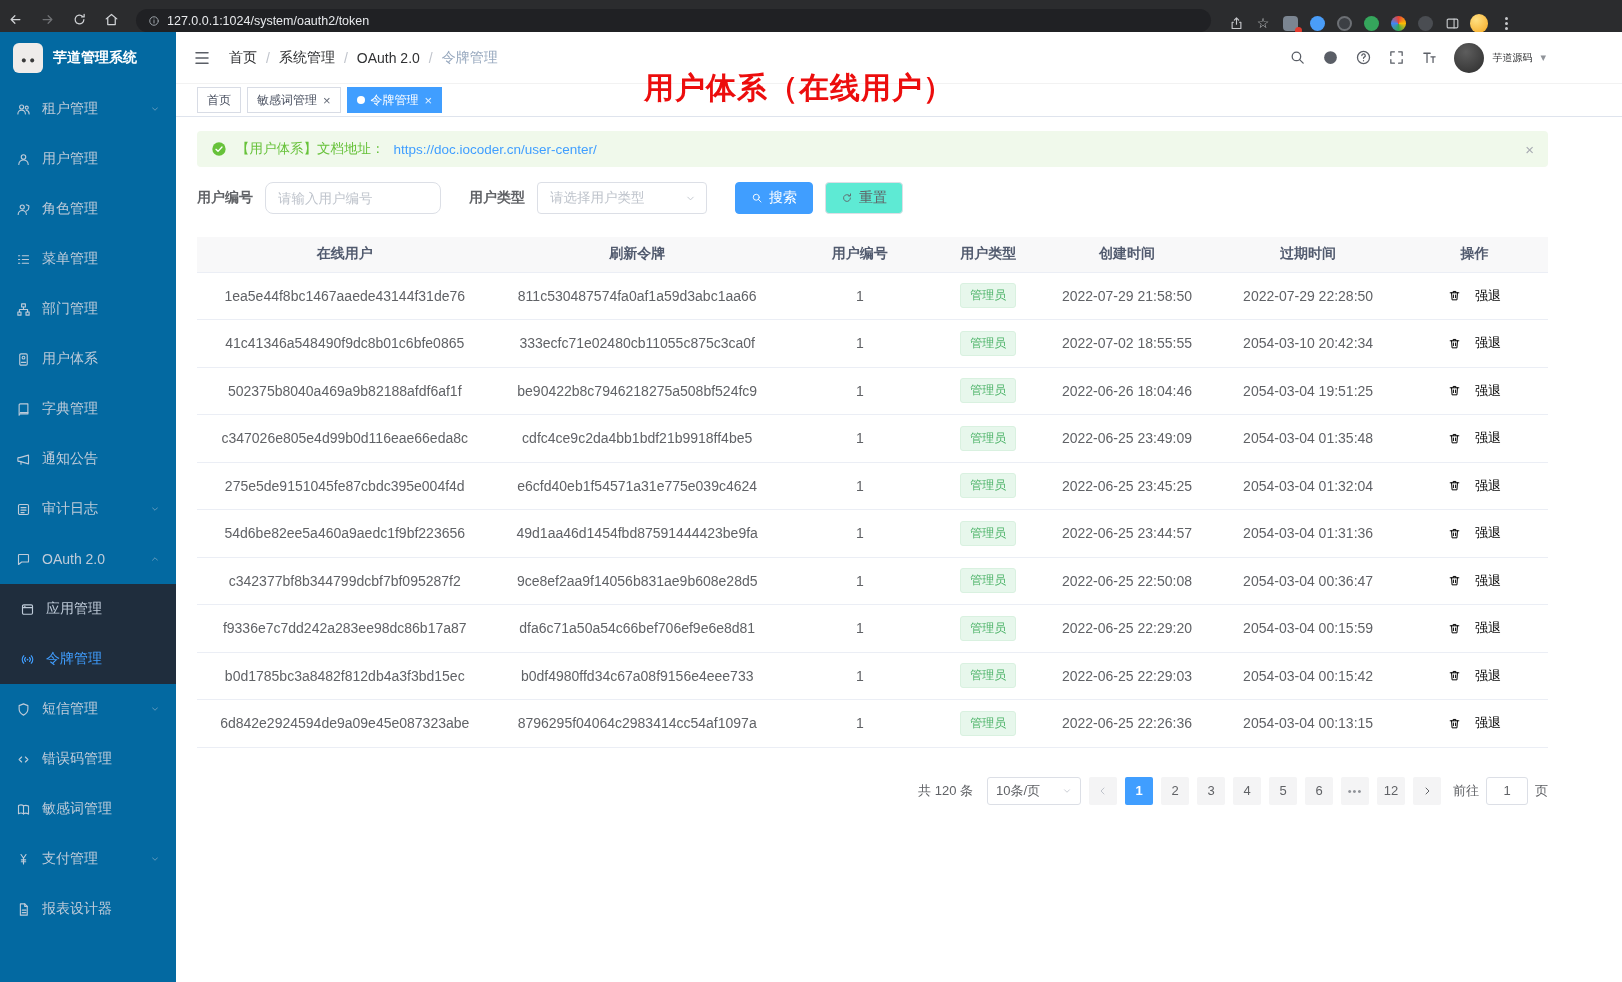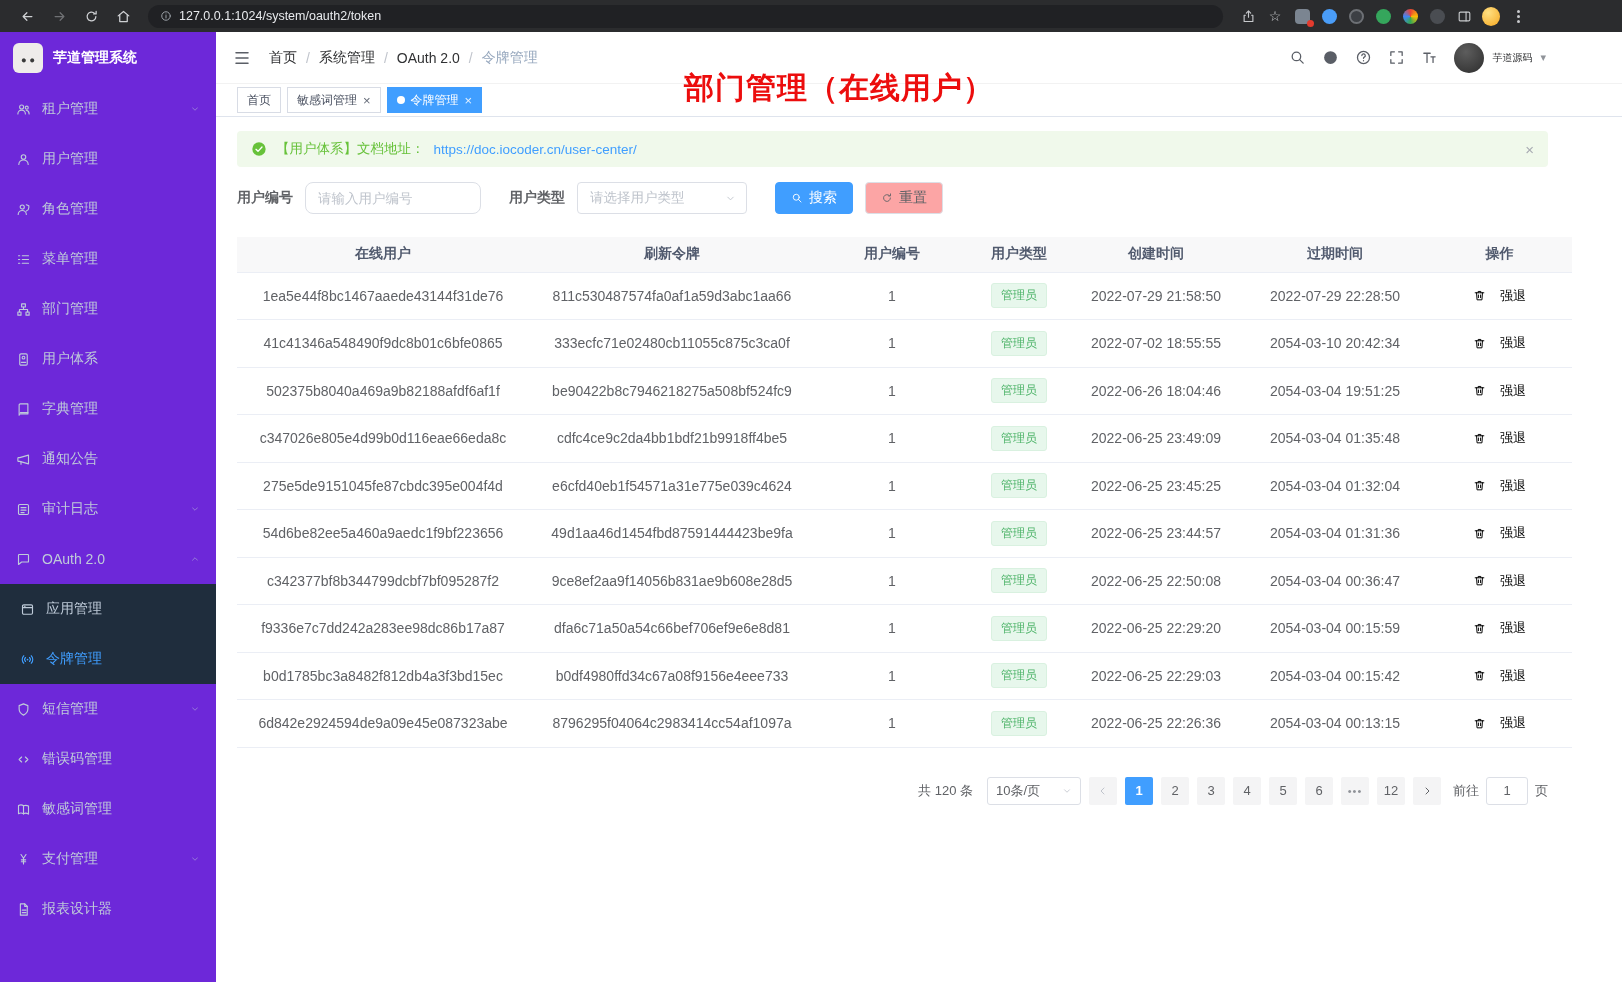--- a/index.html
+++ b/index.html
@@ -5,42 +5,42 @@
   *{margin:0;padding:0;box-sizing:border-box}
   html,body{width:1622px;height:982px;overflow:hidden;background:#fff;
     font-family:"Liberation Sans","DejaVu Sans",sans-serif;font-size:14px;color:#606266}
   svg{display:block}
   .ic{width:15px;height:15px;fill:none;stroke:currentColor;stroke-width:1.8;stroke-linecap:round;stroke-linejoin:round}
   .ic-s{width:13px;height:13px;fill:none;stroke:currentColor;stroke-width:1.8;stroke-linecap:round;stroke-linejoin:round}
   .chev{width:11px;height:11px;fill:none;stroke:currentColor;stroke-width:2;stroke-linecap:round;stroke-linejoin:round;opacity:.75}
   .chev.up{transform:rotate(180deg)}
 
   
-  .browser{height:32px;background:#2b2c2e;display:flex;align-items:center;padding:0 14px;gap:6px}
+  .browser{height:32px;background:#2b2c2e;display:flex;align-items:flex-end;padding:0 2px;gap:6px}
   .bnav{width:26px;height:26px;border-radius:50%;display:flex;align-items:center;justify-content:center;color:#cfd1d4;cursor:pointer}
   .bnav.dim{color:#6f7174}
   .bnav svg{width:15px;height:15px;fill:none;stroke:currentColor;stroke-width:2;stroke-linecap:round;stroke-linejoin:round}
   .urlpill{flex:1;max-width:1075px;height:23px;margin:0 6px;background:#202124;border-radius:12px;
     display:flex;align-items:center;gap:7px;padding:0 12px;color:#e8eaed;font-size:12.5px}
   .urlpill .ic-s{width:12px;height:12px;stroke-width:2;color:#9aa0a6}
   .bacts{display:flex;align-items:center;gap:9px;color:#c7c9cc;margin-left:4px}
   .bact{width:18px;height:18px;display:flex;align-items:center;justify-content:center;position:relative;cursor:pointer}
   .bact svg{width:15px;height:15px;fill:none;stroke:currentColor;stroke-width:1.8;stroke-linecap:round;stroke-linejoin:round}
   .star{font-size:14px;line-height:1}
   .extdot{width:15px;height:15px;border-radius:4px}
   .round{border-radius:50%}
   .badge{position:absolute;right:-3px;bottom:-2px;width:7px;height:7px;border-radius:50%;background:#e33b2e}
   .pinwheel{background:conic-gradient(#ea4335,#fbbc04,#34a853,#4285f4,#ea4335)}
   .bavatar{width:19px;height:19px;border-radius:50%;background:radial-gradient(circle at 35% 30%,#ffe082,#f6a821)}
   .dots{display:flex;flex-direction:column;gap:2px}
   .dots i{width:3px;height:3px;border-radius:50%;background:#c7c9cc}
 
   
   .app{display:flex;height:950px}
-  .sidebar{width:216px;background:#6d28d9;color:#bfcbd9;flex:none;overflow:hidden}
+  .sidebar{width:176px;background:#0369a1;color:#bfcbd9;flex:none;overflow:hidden}
   .logo{height:52px;display:flex;align-items:center;gap:10px;padding:0 13px;cursor:pointer}
   .logo-img{width:30px;height:30px;border-radius:6px;flex:none;
     background:radial-gradient(circle at 36% 58%,#3a3a3a 1.5px,transparent 2.5px),
                radial-gradient(circle at 64% 58%,#3a3a3a 1.5px,transparent 2.5px),#efecea}
   .logo-title{color:#fff;font-weight:700;font-size:14px;white-space:nowrap}
   .s-item{height:50px;display:flex;align-items:center;gap:11px;padding:0 16px;font-size:14px;cursor:pointer;white-space:nowrap}
   .s-item .chev{margin-left:auto;width:10px;height:10px;opacity:.6}
   .s-item.sub{background:#1f2d3d;padding-left:20px}
   .s-item.active{color:#409eff}
   .s-lb{overflow:hidden;text-overflow:ellipsis}
@@ -84,21 +84,21 @@
   .al-close{margin-left:auto;color:#a8abb2;font-size:15px;cursor:pointer}
 
   .filters{margin-top:15px;display:flex;align-items:center;font-size:14px}
   .f-label{font-weight:700;color:#606266;margin-right:12px;white-space:nowrap}
   .f-input{width:176px;height:32px;border:1px solid #dcdfe6;border-radius:8px;padding:0 12px;font-size:13.5px;color:#606266;outline:none}
   .f-input::placeholder{color:#bfc4cc}
   .f-gap{width:28px;flex:none}
   .f-select{width:170px;height:32px;border:1px solid #dcdfe6;border-radius:4px;padding:0 10px 0 12px;display:flex;align-items:center;
     justify-content:space-between;color:#bfc4cc;font-size:13.5px;cursor:pointer;background:#fff}
   .f-select .chev{color:#c0c4cc;opacity:1}
-  .btn{height:32px;border:1px solid #dcdfe6;border-radius:4px;background:#fca5a5;color:#606266;font-size:14px;
+  .btn{height:32px;border:1px solid #dcdfe6;border-radius:4px;background:#5eead4;color:#606266;font-size:14px;
     display:inline-flex;align-items:center;gap:6px;padding:0 15px;cursor:pointer;white-space:nowrap}
   .btn.primary{background:#409eff;border-color:#409eff;color:#fff}
   .btn + .btn{margin-left:12px}
   .btn .ic-s{width:12px;height:12px}
 
   table.tbl{width:100%;border-collapse:collapse;table-layout:fixed;margin-top:23px;font-size:14px}
   .tbl th{height:35px;background:#f8f8f9;color:#515a6e;font-weight:700;text-align:center;border-bottom:1px solid #ebeef5;font-size:14px}
   .tbl td{height:47.5px;text-align:center;border-bottom:1px solid #ebeef5;color:#606266;overflow:hidden;white-space:nowrap;text-overflow:ellipsis}
   .tag{display:inline-block;padding:3px 9px;font-size:12px;border-radius:3px;background:#e7f7ec;color:#4cb368;border:1px solid #d9f1e0}
   .act{color:#000000;display:inline-flex;align-items:center;gap:14px;font-size:13px;cursor:pointer;text-decoration:none}
@@ -338,21 +338,21 @@
             <path d="M7 3h7l4 4v14H7z"></path>
             <path d="M14 3v4h4M10 13h6M10 17h6"></path>
           </svg>
         <span class="s-lb">报表设计器</span>
       </div>
     </nav>
   </aside>
 
   <div class="main">
 
-    <div class="annotation">部门管理（在线用户）</div>
+    <div class="annotation">用户体系（在线用户）</div>
 
     <header class="topbar">
       <span class="fold">
         <svg viewBox="0 0 24 24">
             <path d="M4 5h16M4 12h16M4 19h16"></path>
           </svg>
       </span>
       <nav class="crumbs">
         <span class="crumb">首页</span>
         <span class="crumb-sep">/</span>

